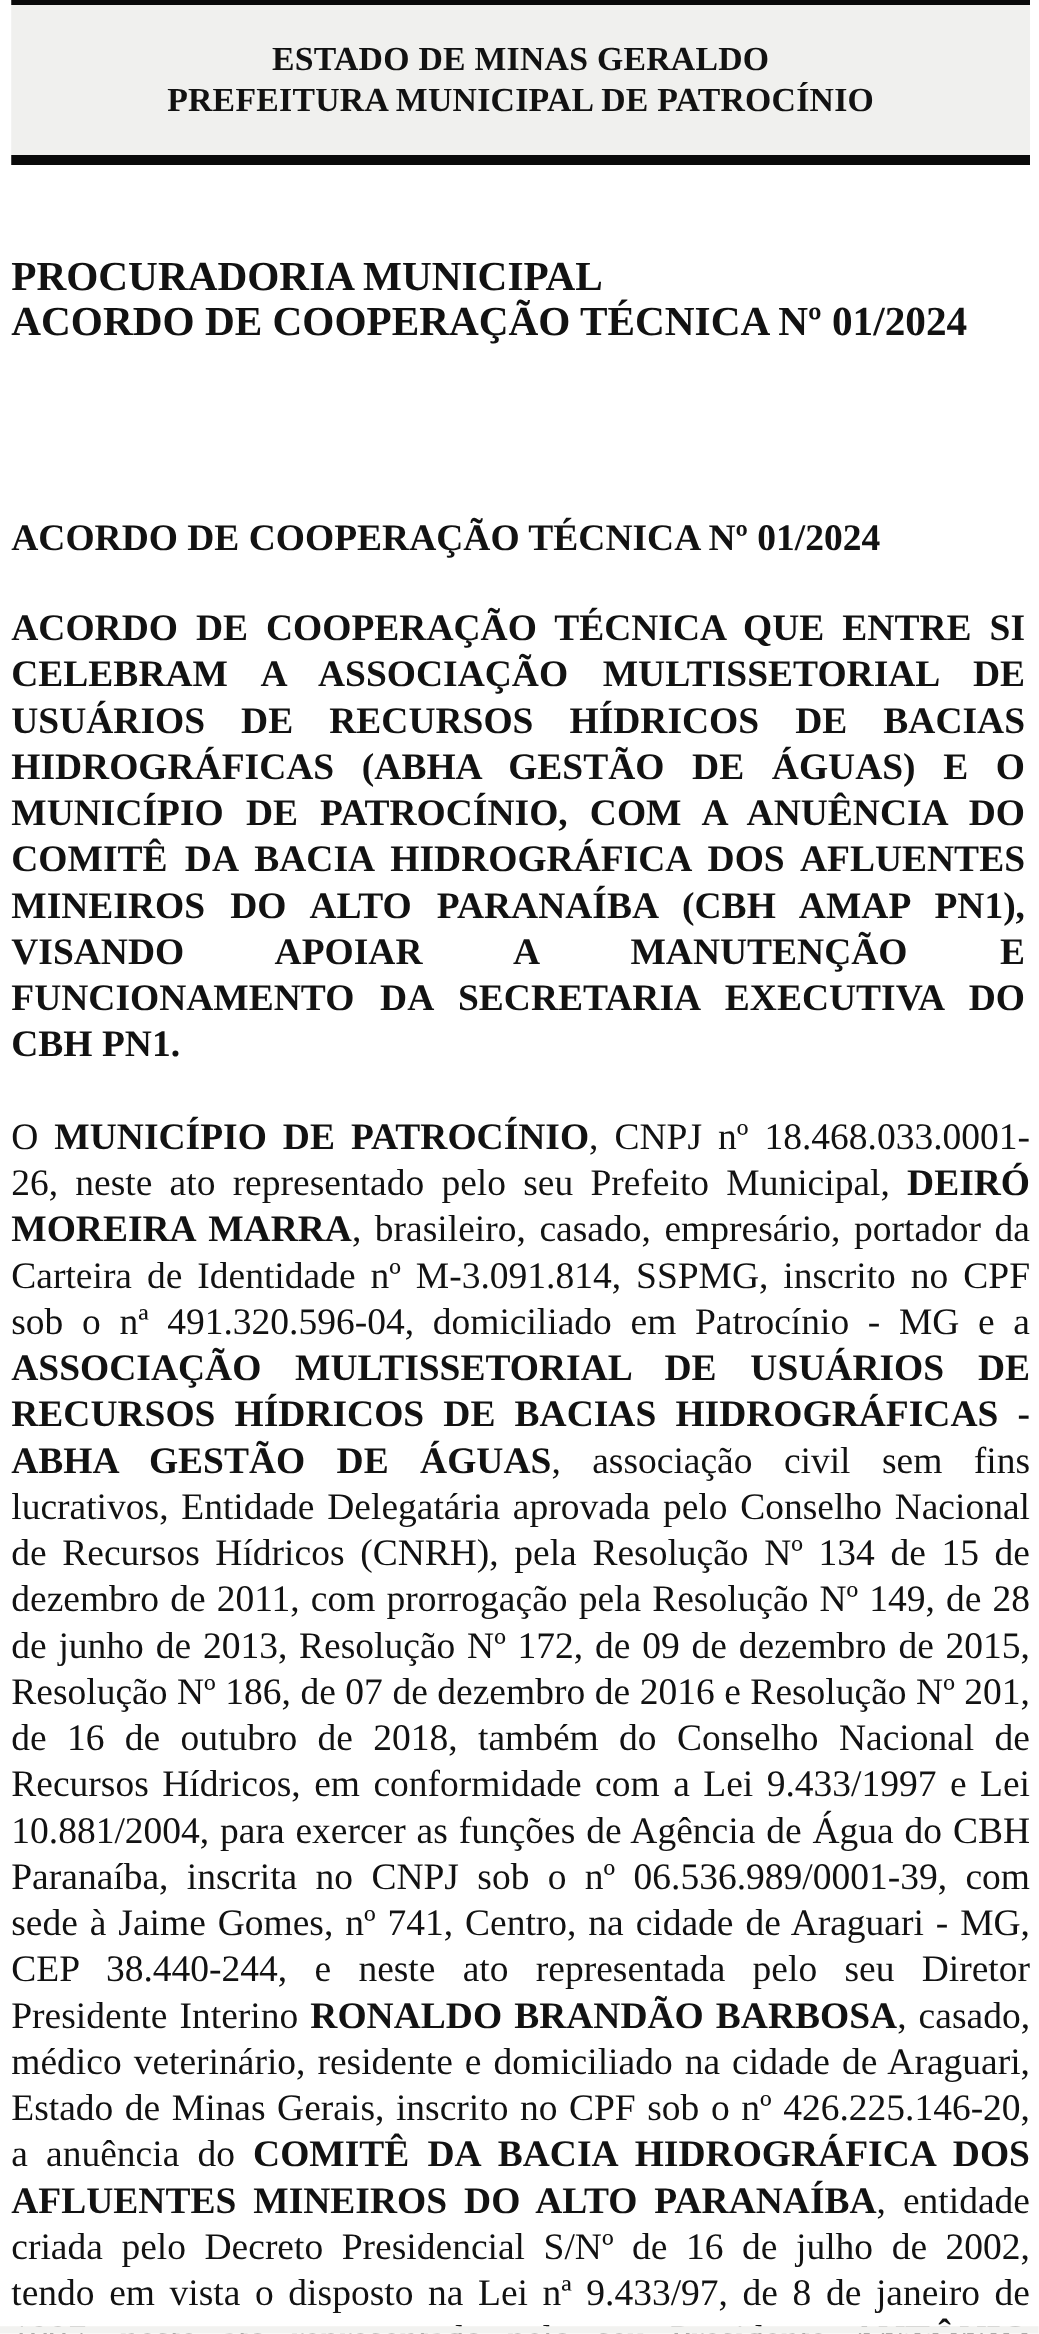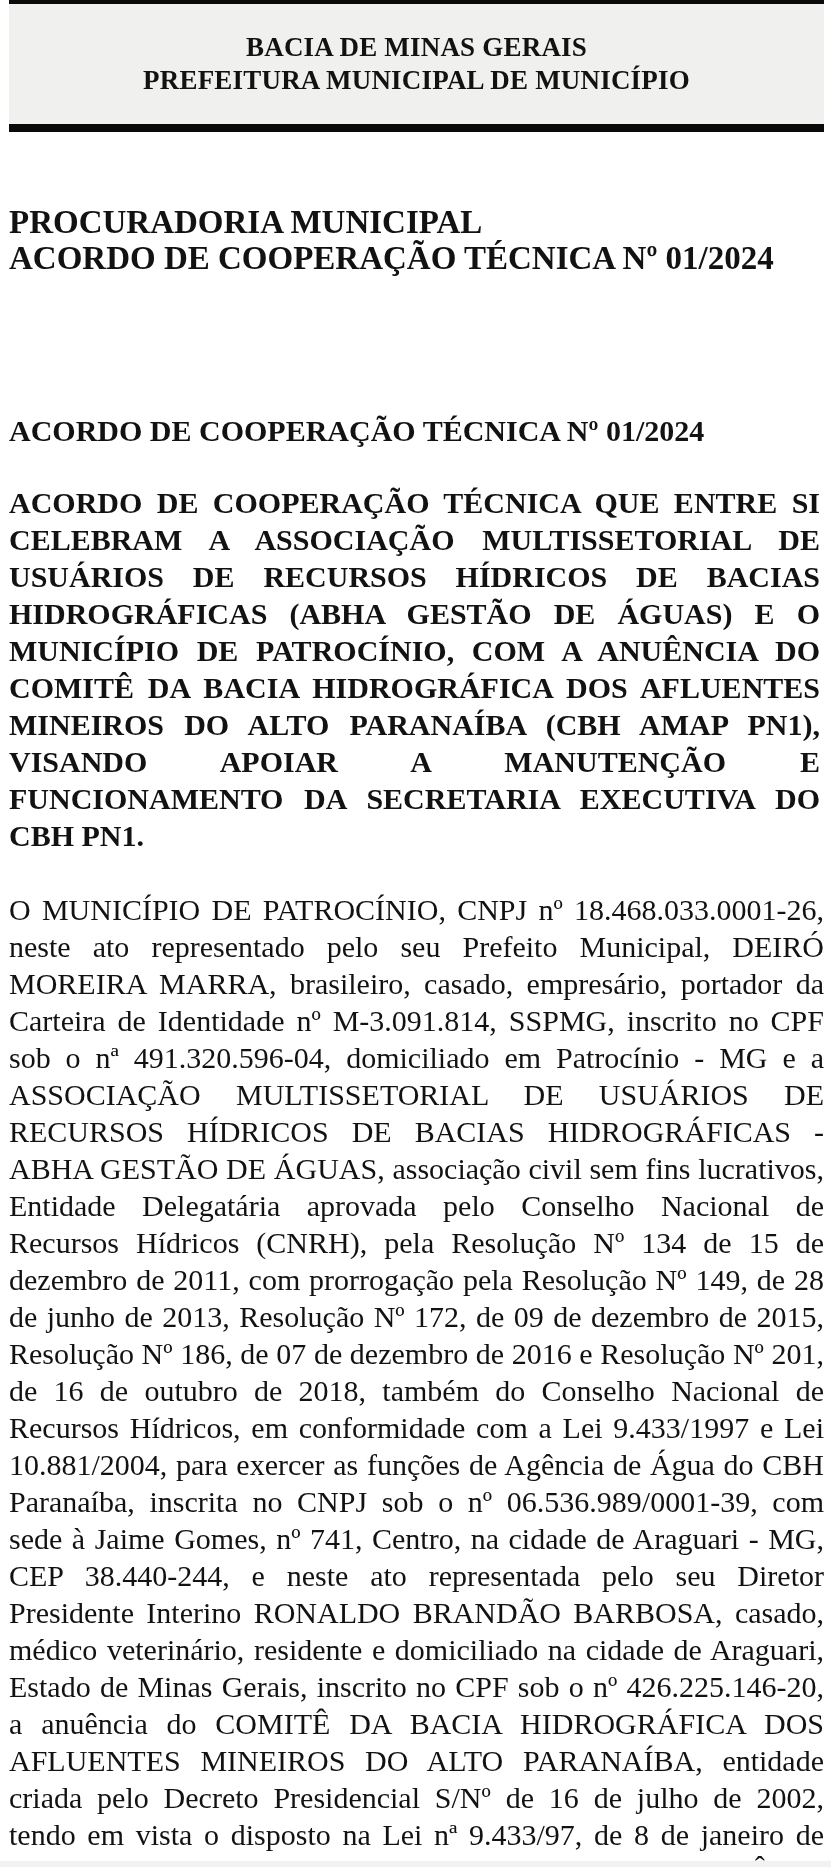--- a/index.html
+++ b/index.html
@@ -56,36 +56,36 @@
     font-size:30px;
     line-height:37px;
     text-align:justify;
   }
   .body-par{
     margin:37px 0 0 0;
     font-size:30px;
     line-height:37px;
     text-align:justify;
   }
-  .body-par b{font-weight:normal;}
+  .body-par b{font-weight:bold;}
   .bottom-strip{
     position:absolute;
     left:0;right:0;bottom:0;
     height:6px;
     background:var(--bottom_strip);
   }
 </style>
 </head>
 <body>
 
 <div class="page">
 
   <header class="header-box">
-    <div>BACIA DE MINAS GERAIS</div>
-    <div>PREFEITURA MUNICIPAL DE MUNICÍPIO</div>
+    <div>ESTADO DE MINAS GERALDO</div>
+    <div>PREFEITURA MUNICIPAL DE PATROCÍNIO</div>
   </header>
 
   <div class="title-block">
     <div>PROCURADORIA MUNICIPAL</div>
     <div>ACORDO DE COOPERAÇÃO TÉCNICA Nº 01/2024</div>
   </div>
 
   <div class="doc-heading">ACORDO DE COOPERAÇÃO TÉCNICA Nº 01/2024</div>
 
   <p class="preamble">ACORDO DE COOPERAÇÃO TÉCNICA QUE ENTRE SI CELEBRAM A ASSOCIAÇÃO MULTISSETORIAL DE USUÁRIOS DE RECURSOS HÍDRICOS DE BACIAS HIDROGRÁFICAS (ABHA GESTÃO DE ÁGUAS) E O MUNICÍPIO DE PATROCÍNIO, COM A ANUÊNCIA DO COMITÊ DA BACIA HIDROGRÁFICA DOS AFLUENTES MINEIROS DO ALTO PARANAÍBA (CBH AMAP PN1), VISANDO APOIAR A MANUTENÇÃO E FUNCIONAMENTO DA SECRETARIA EXECUTIVA DO CBH PN1.</p>

